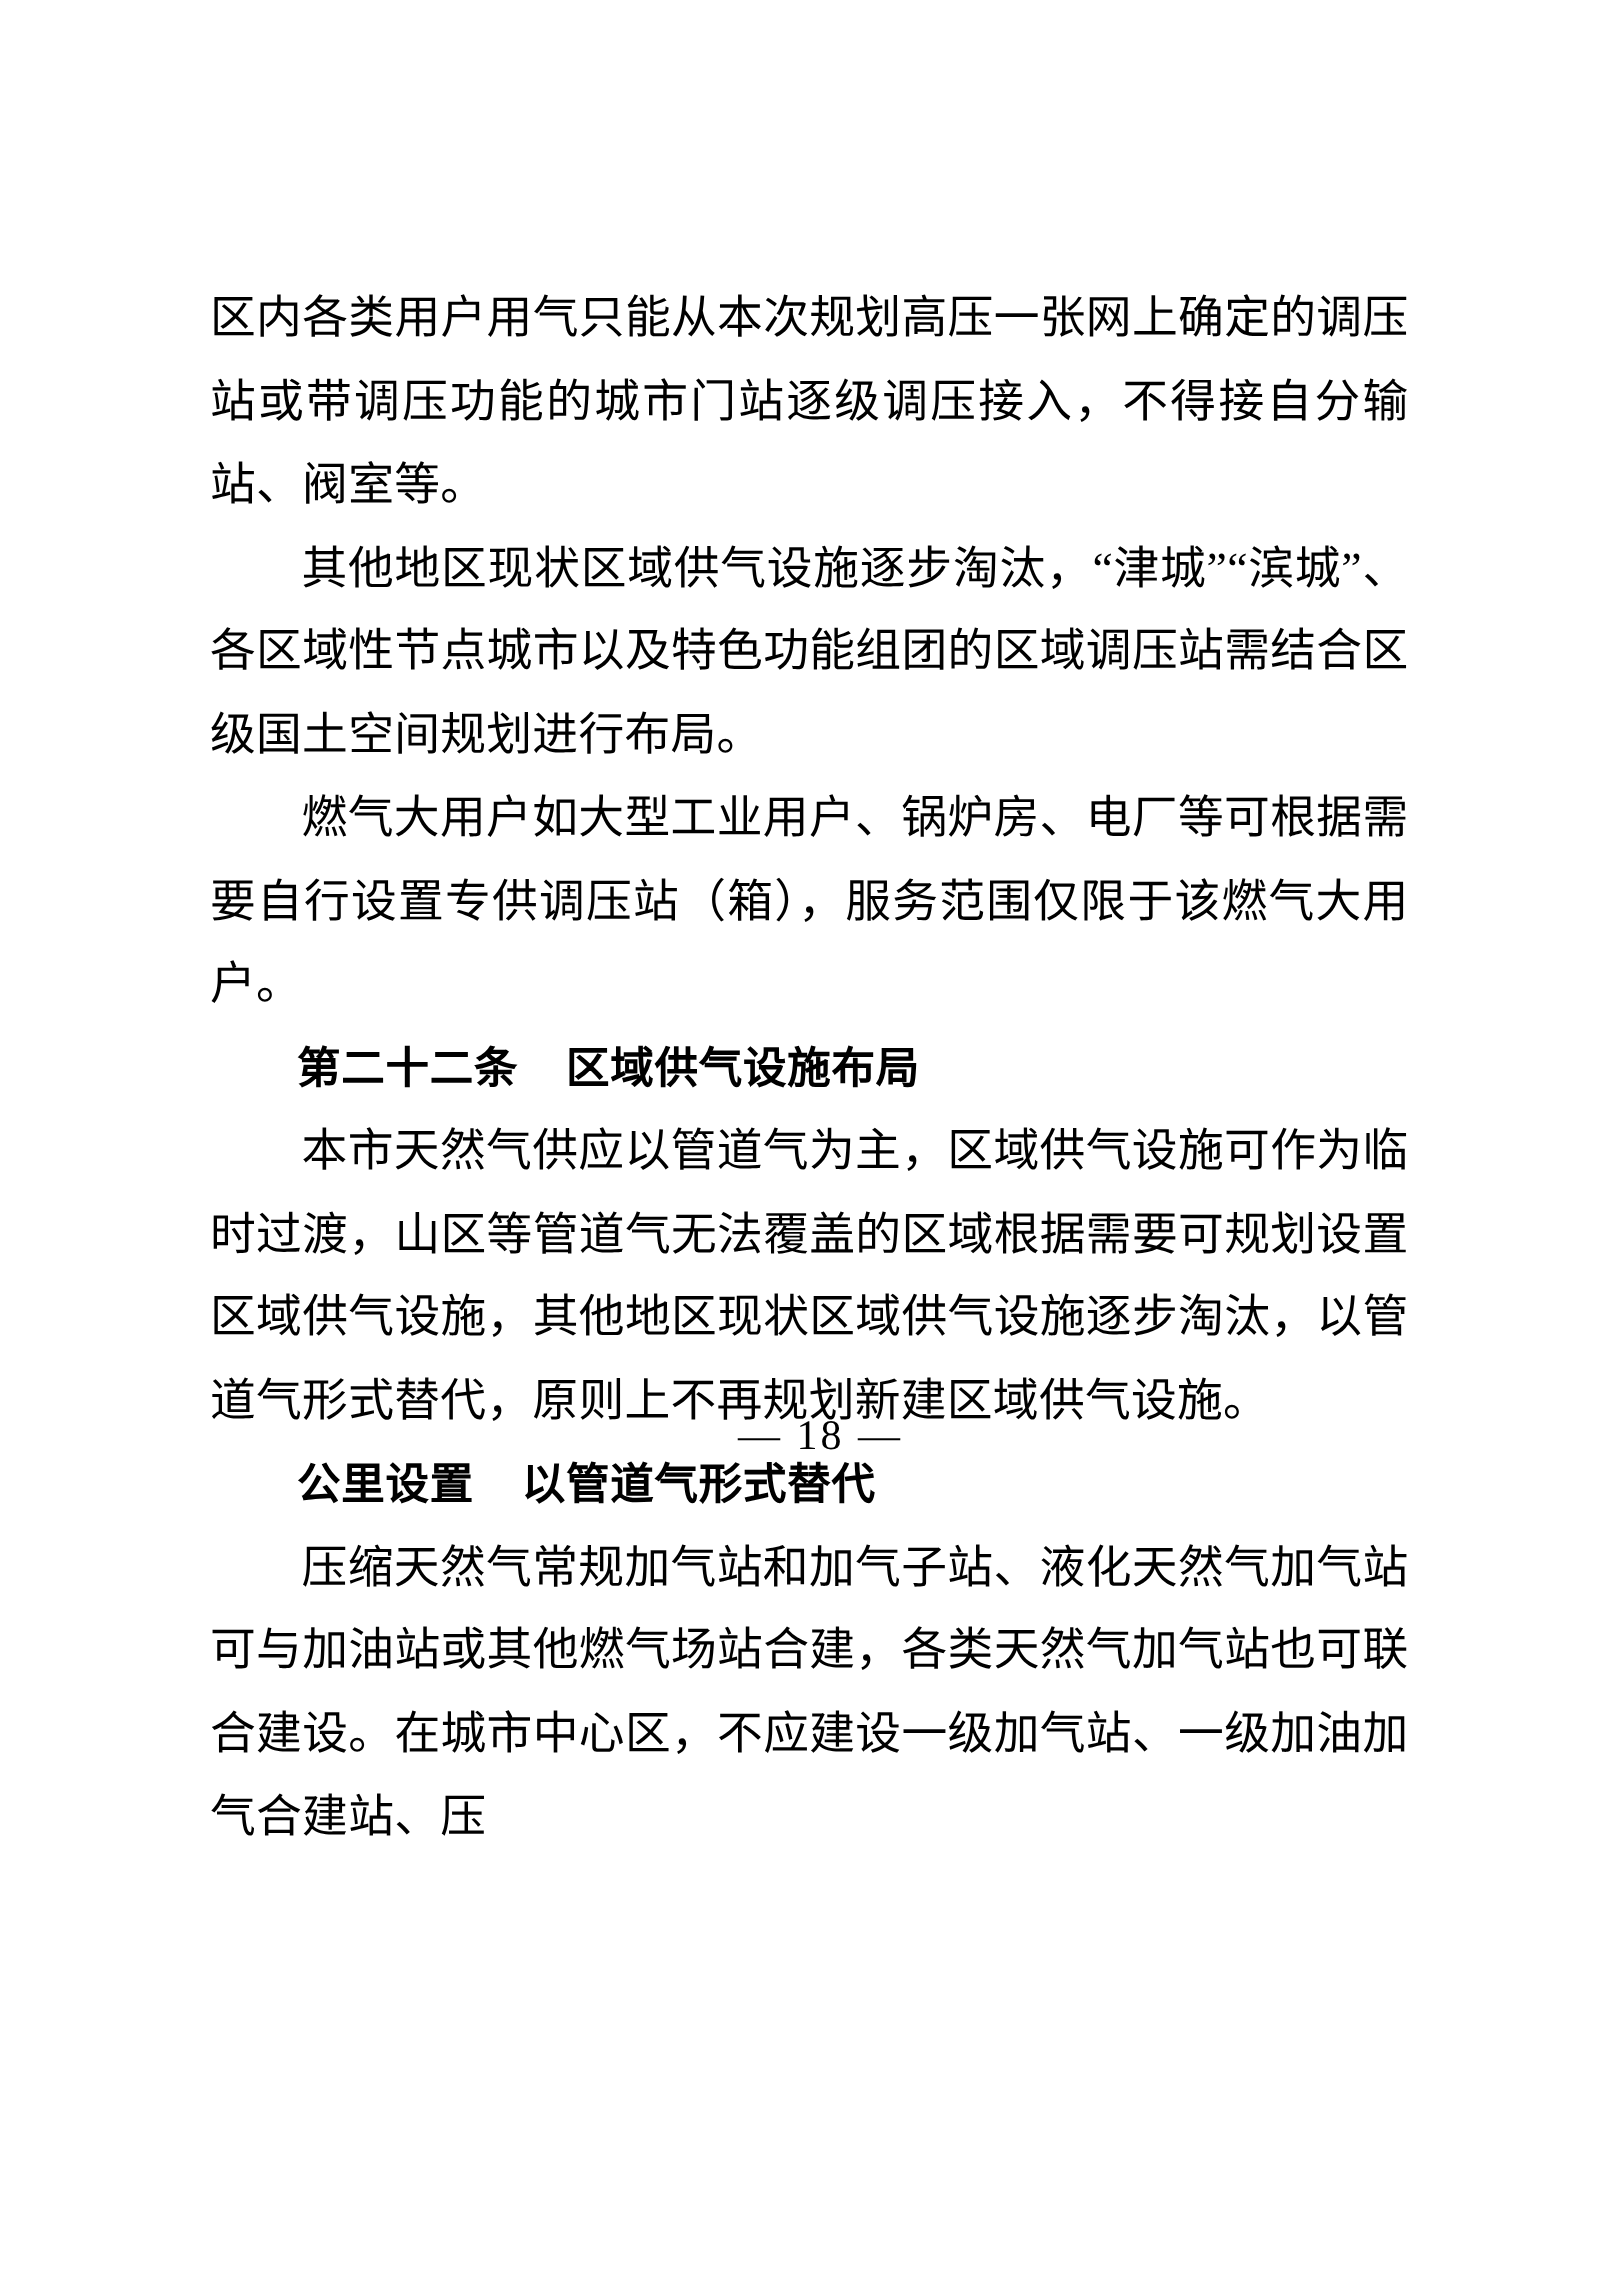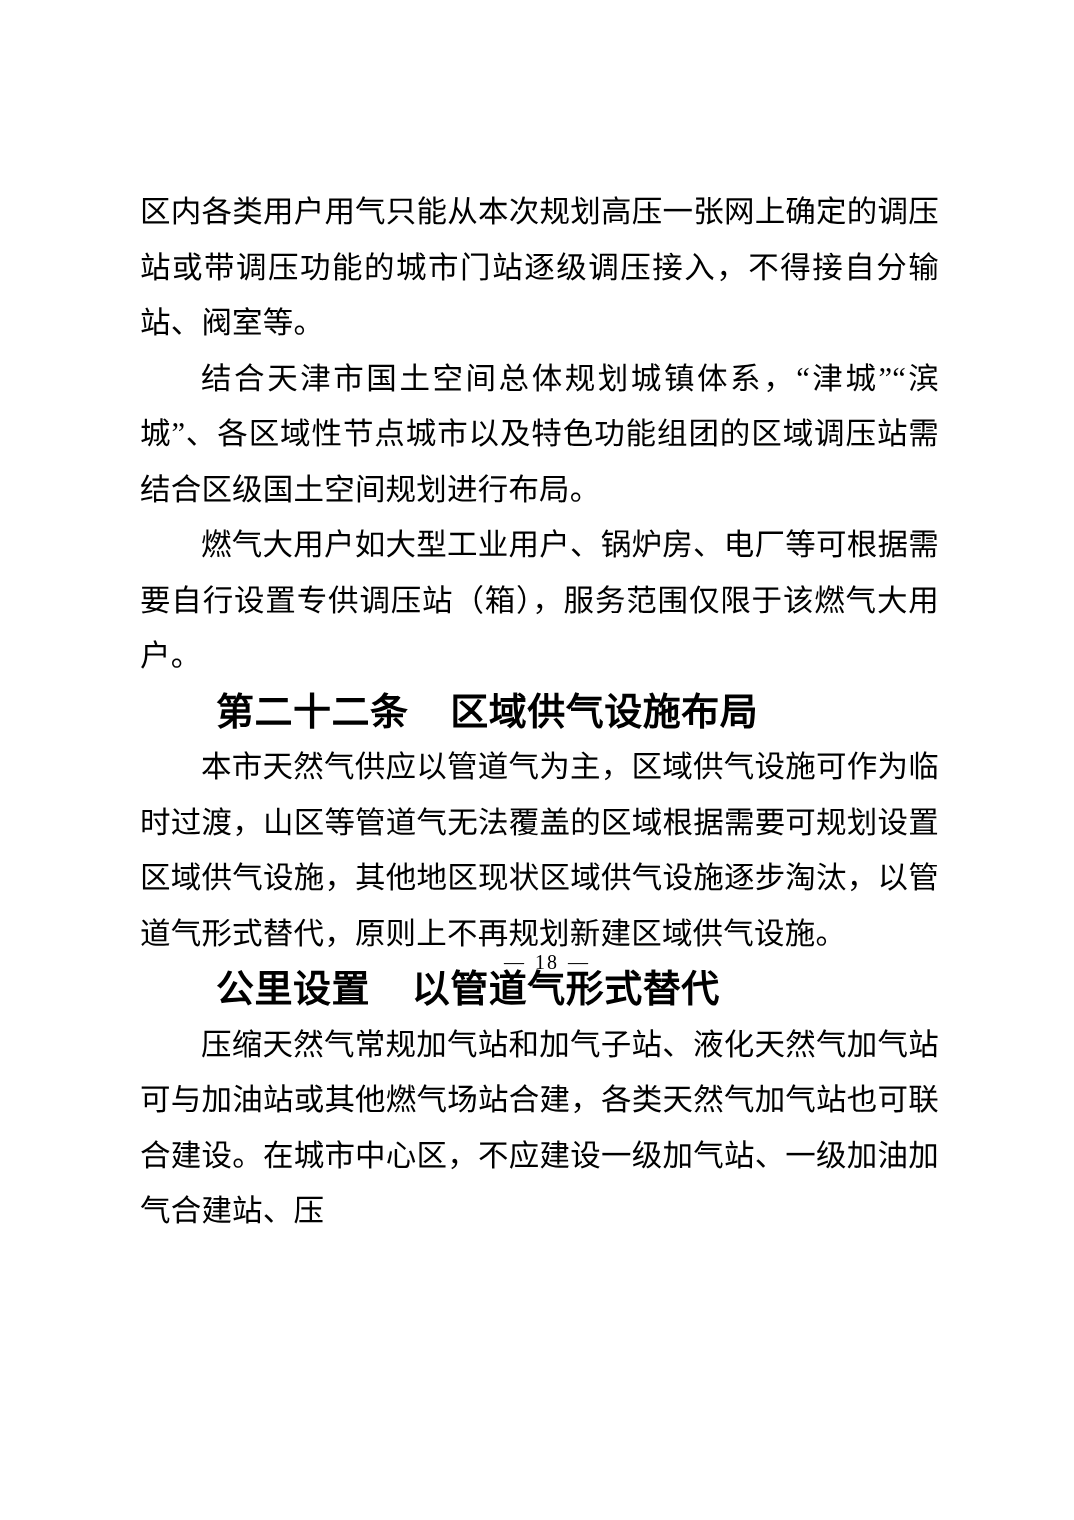--- a/index.html
+++ b/index.html
@@ -37,52 +37,52 @@
   }
   .para {
     text-indent: 2em;
   }
   .para-noindent {
     text-indent: 0;
   }
   .heading {
     font-family: "DejaVu Sans", "Liberation Sans", sans-serif;
     font-weight: bold;
-    font-size: 38px;
+    font-size: 29px;
     text-indent: 2em;
     letter-spacing: 0.5px;
   }
   .heading .h-gap {
     display: inline-block;
     width: 1.1em;
   }
   .pagenum {
     position: absolute;
     left: 0;
     right: 0;
     bottom: 118px;
     text-align: center;
-    font-size: 20px;
+    font-size: 28px;
     letter-spacing: 2px;
     padding-left: 20px;
   }
   .pagenum .dash {
     display: inline-block;
     padding: 0 9px;
   }
 </style>
 </head>
 <body>
 
 <div class="page">
   <div class="doc-body">
 
     <p class="para para-noindent">区内各类用户用气只能从本次规划高压一张网上确定的调压站或带调压功能的城市门站逐级调压接入，不得接自分输站、阀室等。</p>
 
-    <p class="para">结合天津市国土空间总体规划城镇体系，“津城”“滨城”、各区域性节点城市以及特色功能组团的区域调压站需结合区级国土空间规划进行布局。</p>
+    <p class="para">其他地区现状区域供气设施逐步淘汰，“津城”“滨城”、各区域性节点城市以及特色功能组团的区域调压站需结合区级国土空间规划进行布局。</p>
 
     <p class="para">燃气大用户如大型工业用户、锅炉房、电厂等可根据需要自行设置专供调压站（箱），服务范围仅限于该燃气大用户。</p>
 
     <p class="heading">
       <span>第二十二条</span><span class="h-gap"></span><span>区域供气设施布局</span>
     </p>
 
     <p class="para">本市天然气供应以管道气为主，区域供气设施可作为临时过渡，山区等管道气无法覆盖的区域根据需要可规划设置区域供气设施，其他地区现状区域供气设施逐步淘汰，以管道气形式替代，原则上不再规划新建区域供气设施。</p>
 
 

